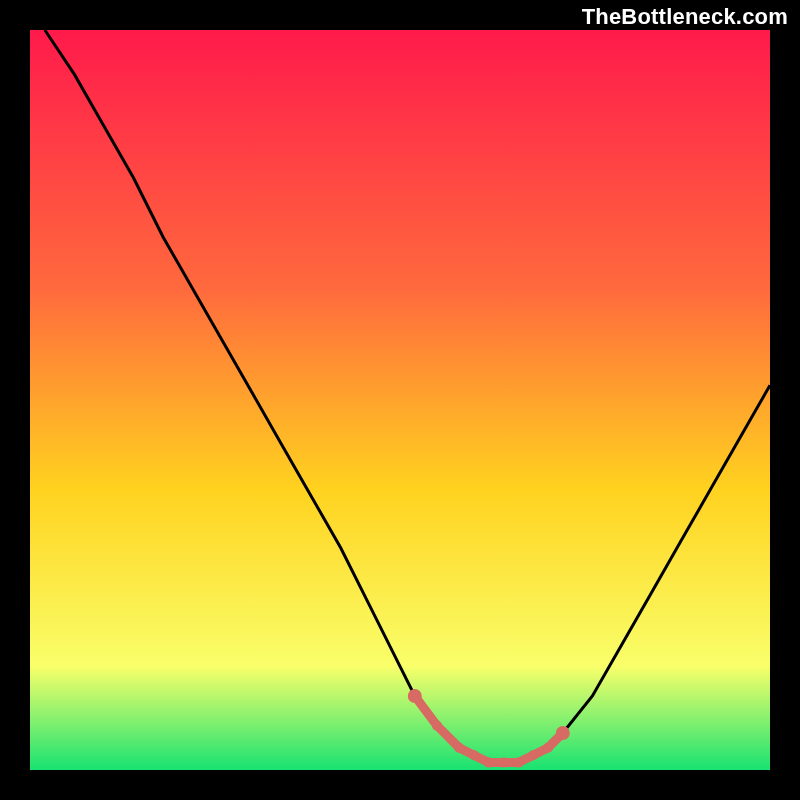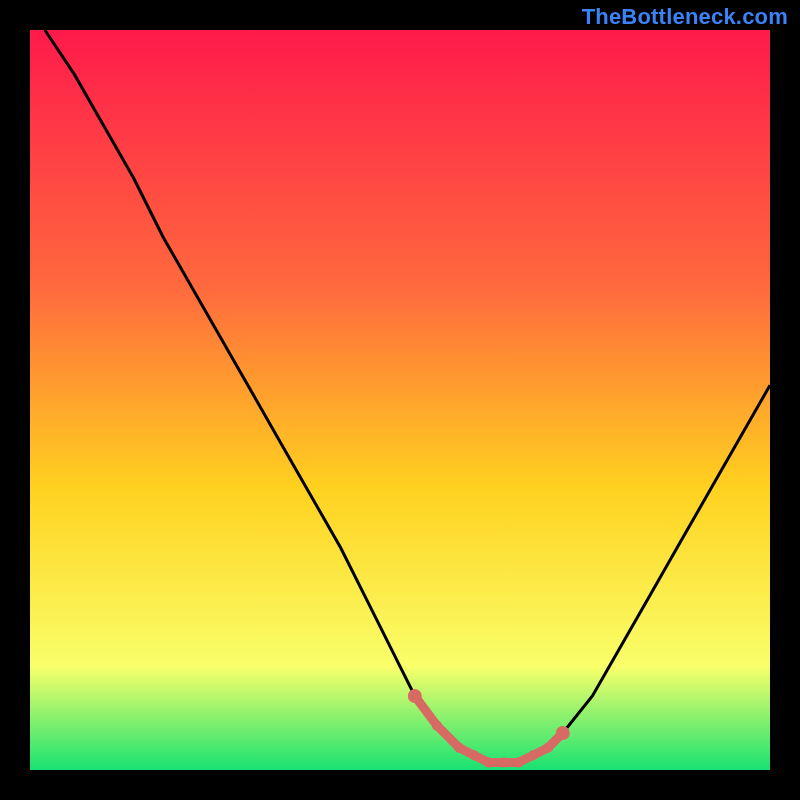--- a/index.html
+++ b/index.html
@@ -25,21 +25,21 @@
     width: 740px;
     height: 740px;
   }
   .watermark {
     position: absolute;
     top: 4px;
     right: 12px;
     font-family: Arial, Helvetica, sans-serif;
     font-size: 22px;
     font-weight: 600;
-    color: #3b82f6;
+    color: #ffffff;
     letter-spacing: 0.2px;
   }
   svg { display: block; }
 </style>
 </head>
 <body>
 
 <div class="frame">
   <div class="watermark">TheBottleneck.com</div>
   <div class="plot">

